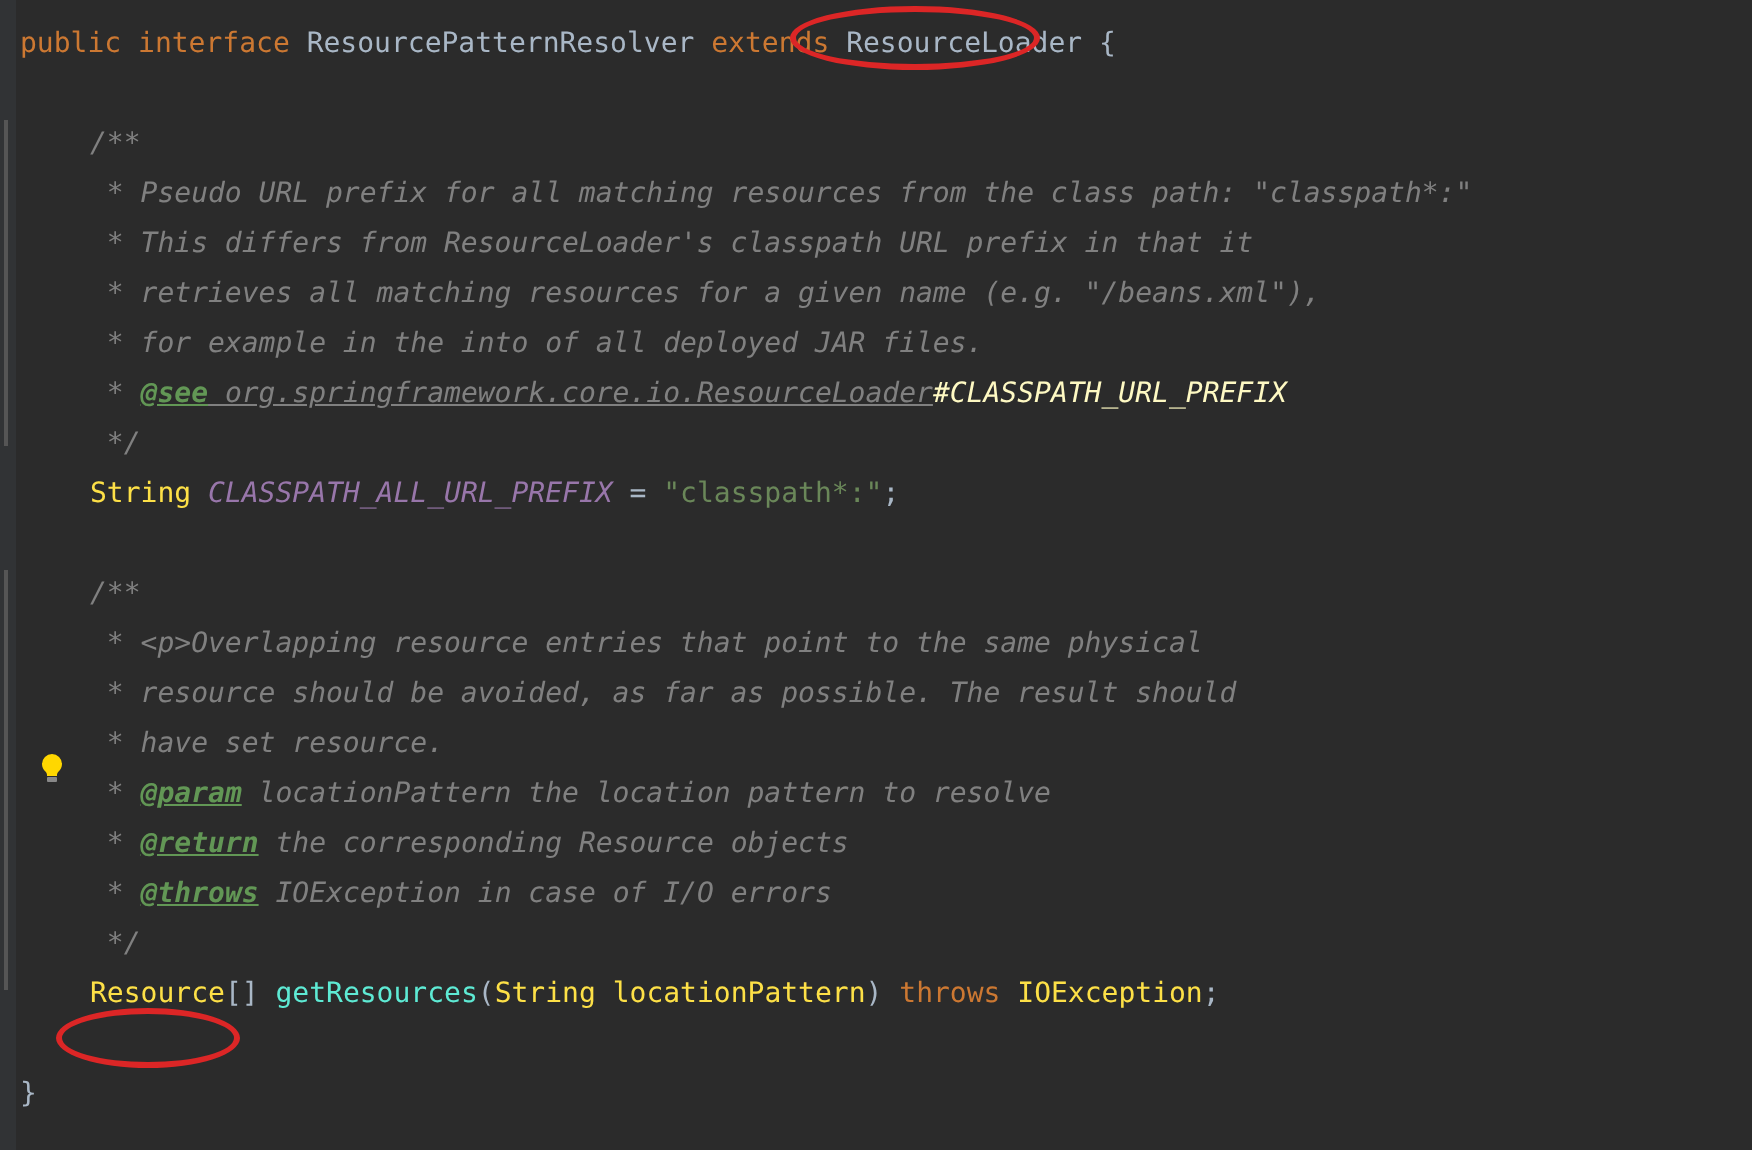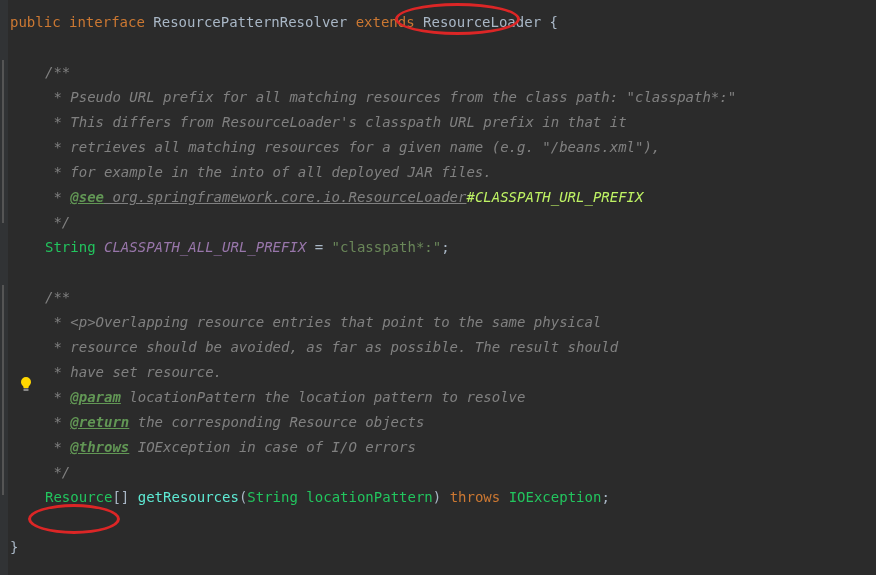--- a/index.html
+++ b/index.html
@@ -25,26 +25,26 @@
     .line {
       white-space: pre;
       position: relative;
     }
     .indent-1 { padding-left: 35px; }
     .indent-0 { padding-left: 0; }
     .kw-public { color: #cc7832; }
     .kw-interface { color: #cc7832; }
     .kw-extends { color: #cc7832; }
     .kw-throws { color: #cc7832; }
-    .type { color: #22c55e; }
+    .type { color: #fde047; }
     .class-name { color: #a9b7c6; }
     .comment { color: #808080; font-style: italic; }
     .doc-tag { color: #629755; font-style: italic; text-decoration: underline; font-weight: bold; }
     .doc-ref { color: #808080; font-style: italic; text-decoration: underline; }
-    .doc-link { color: #bef264; font-style: italic; }
+    .doc-link { color: #fef9c3; font-style: italic; }
     .field-name { color: #9876aa; font-style: italic; }
     .string { color: #6a8759; }
     .method-name { color: #5eead4; }
     .punct { color: #a9b7c6; }
     .param { color: #808080; font-style: italic; }
     
     .gutter {
       position: absolute;
       left: 0;
       top: 0;

